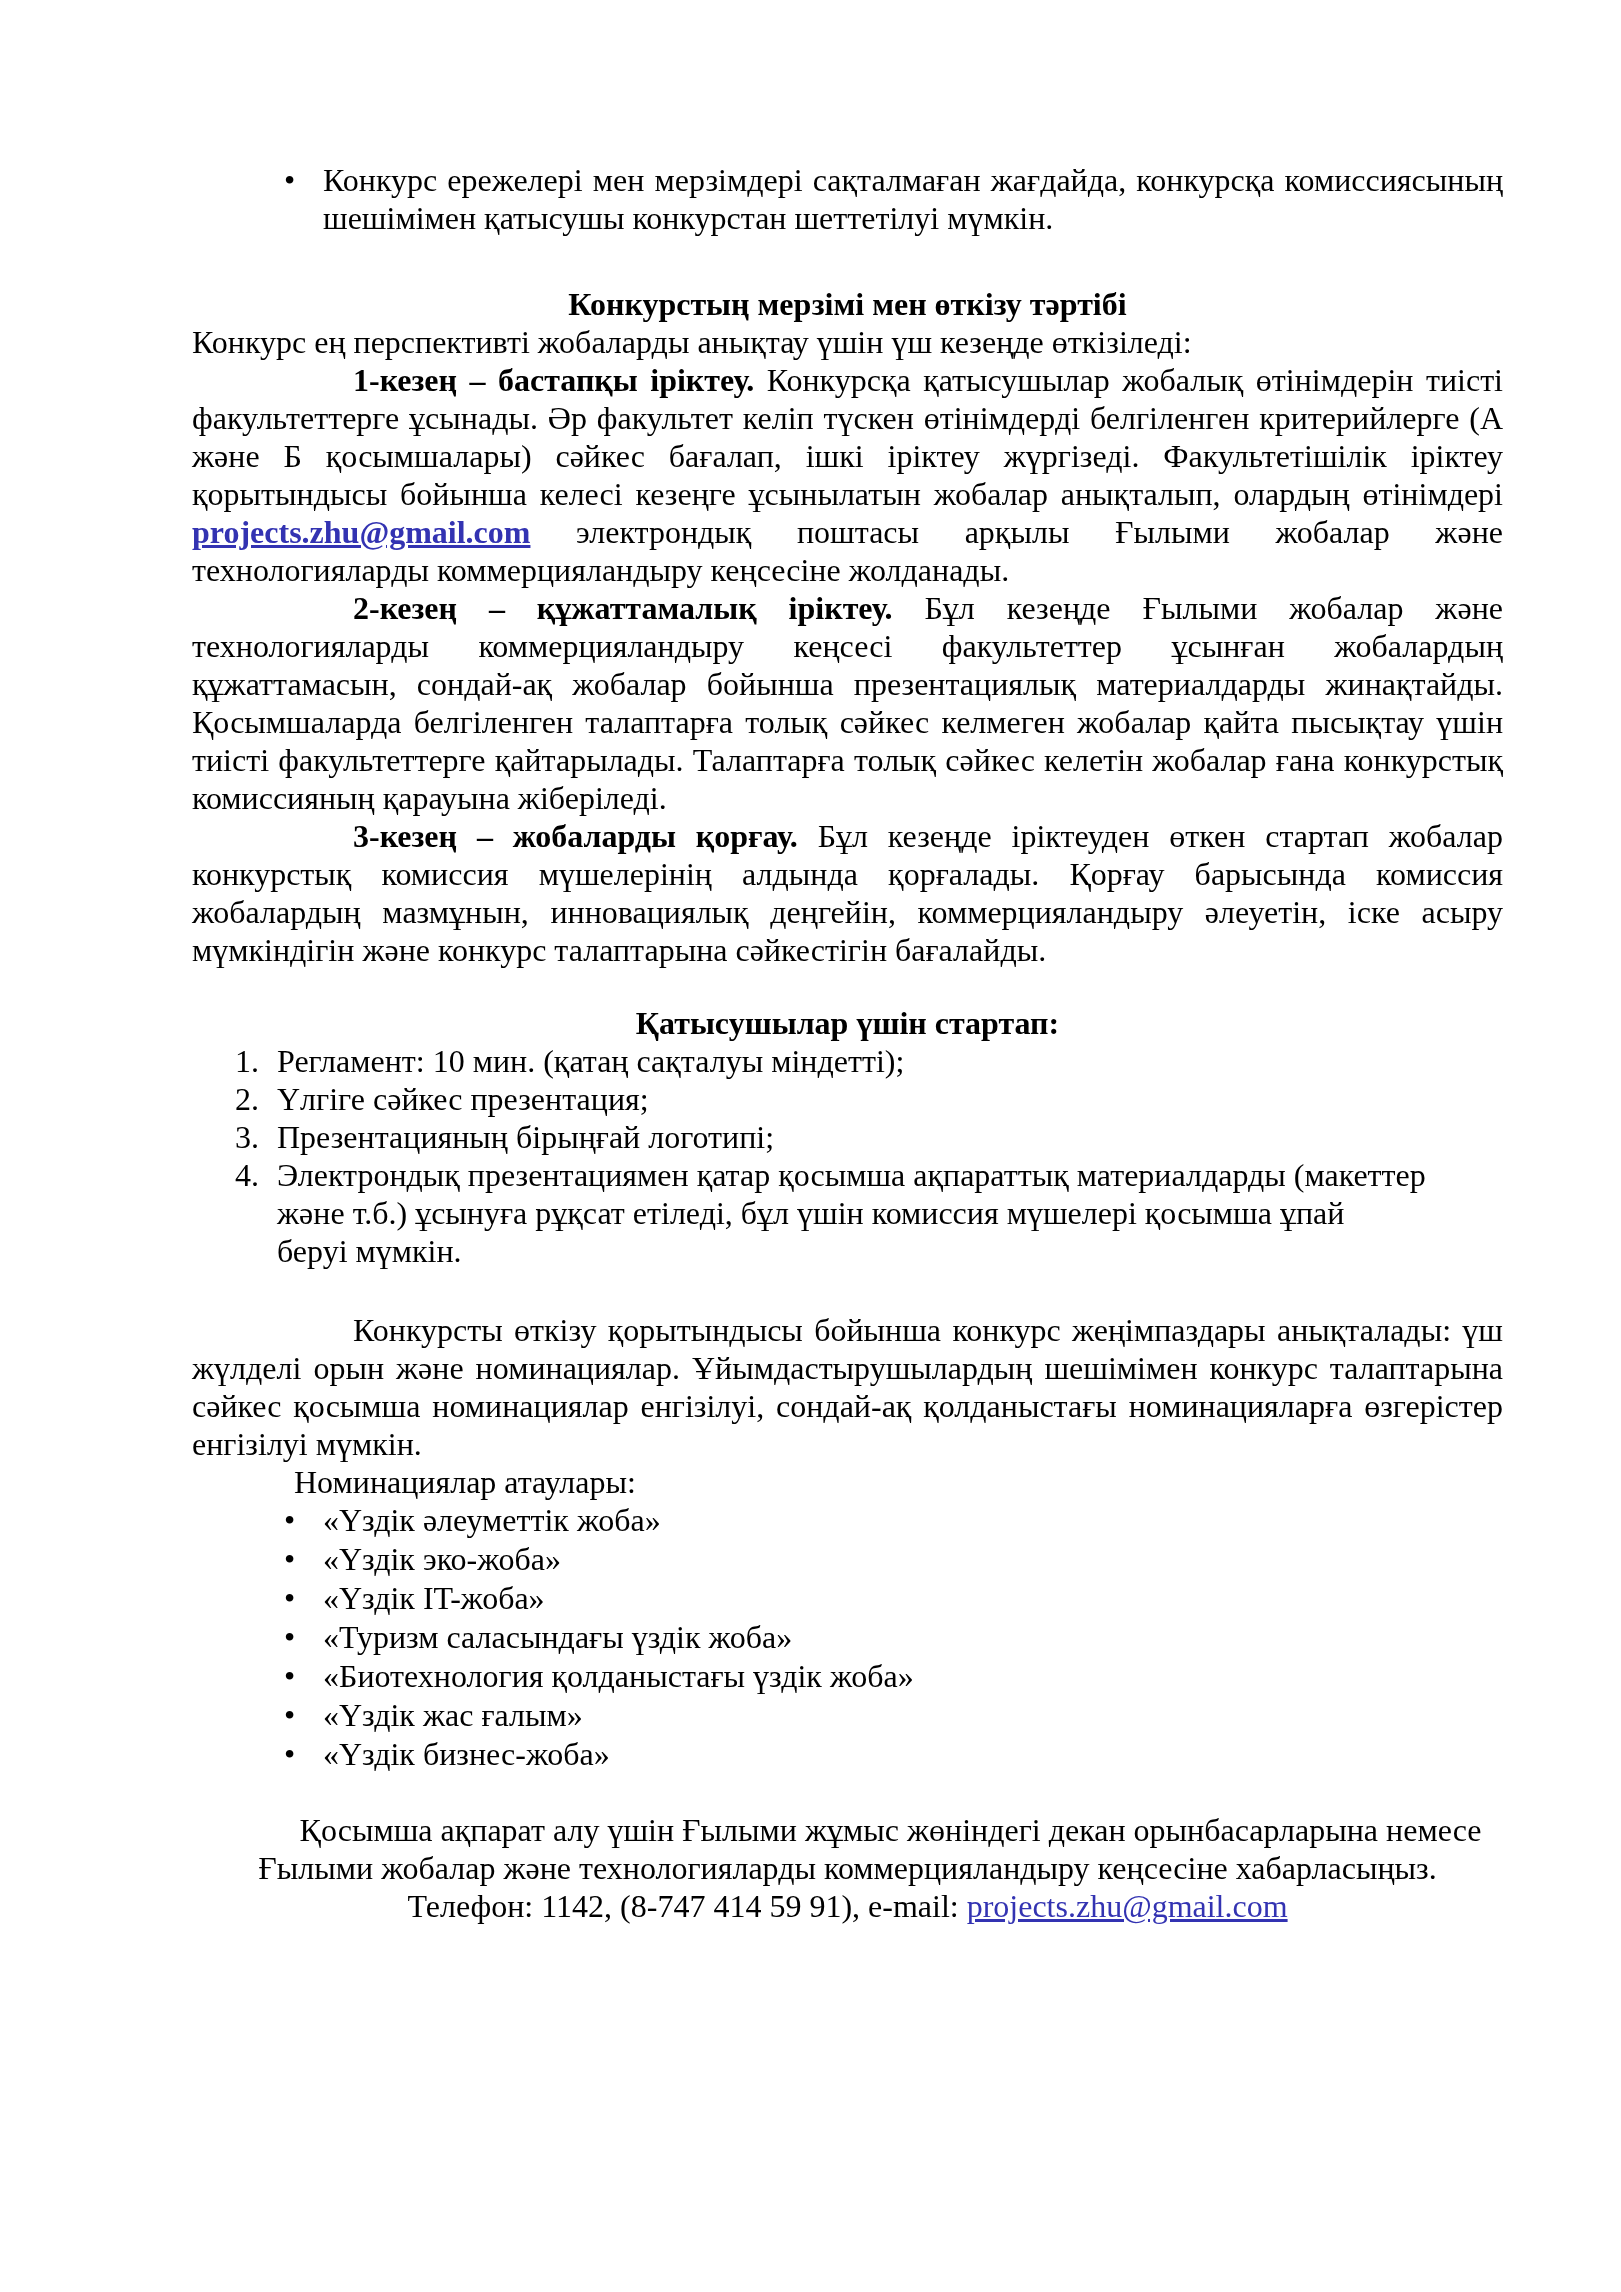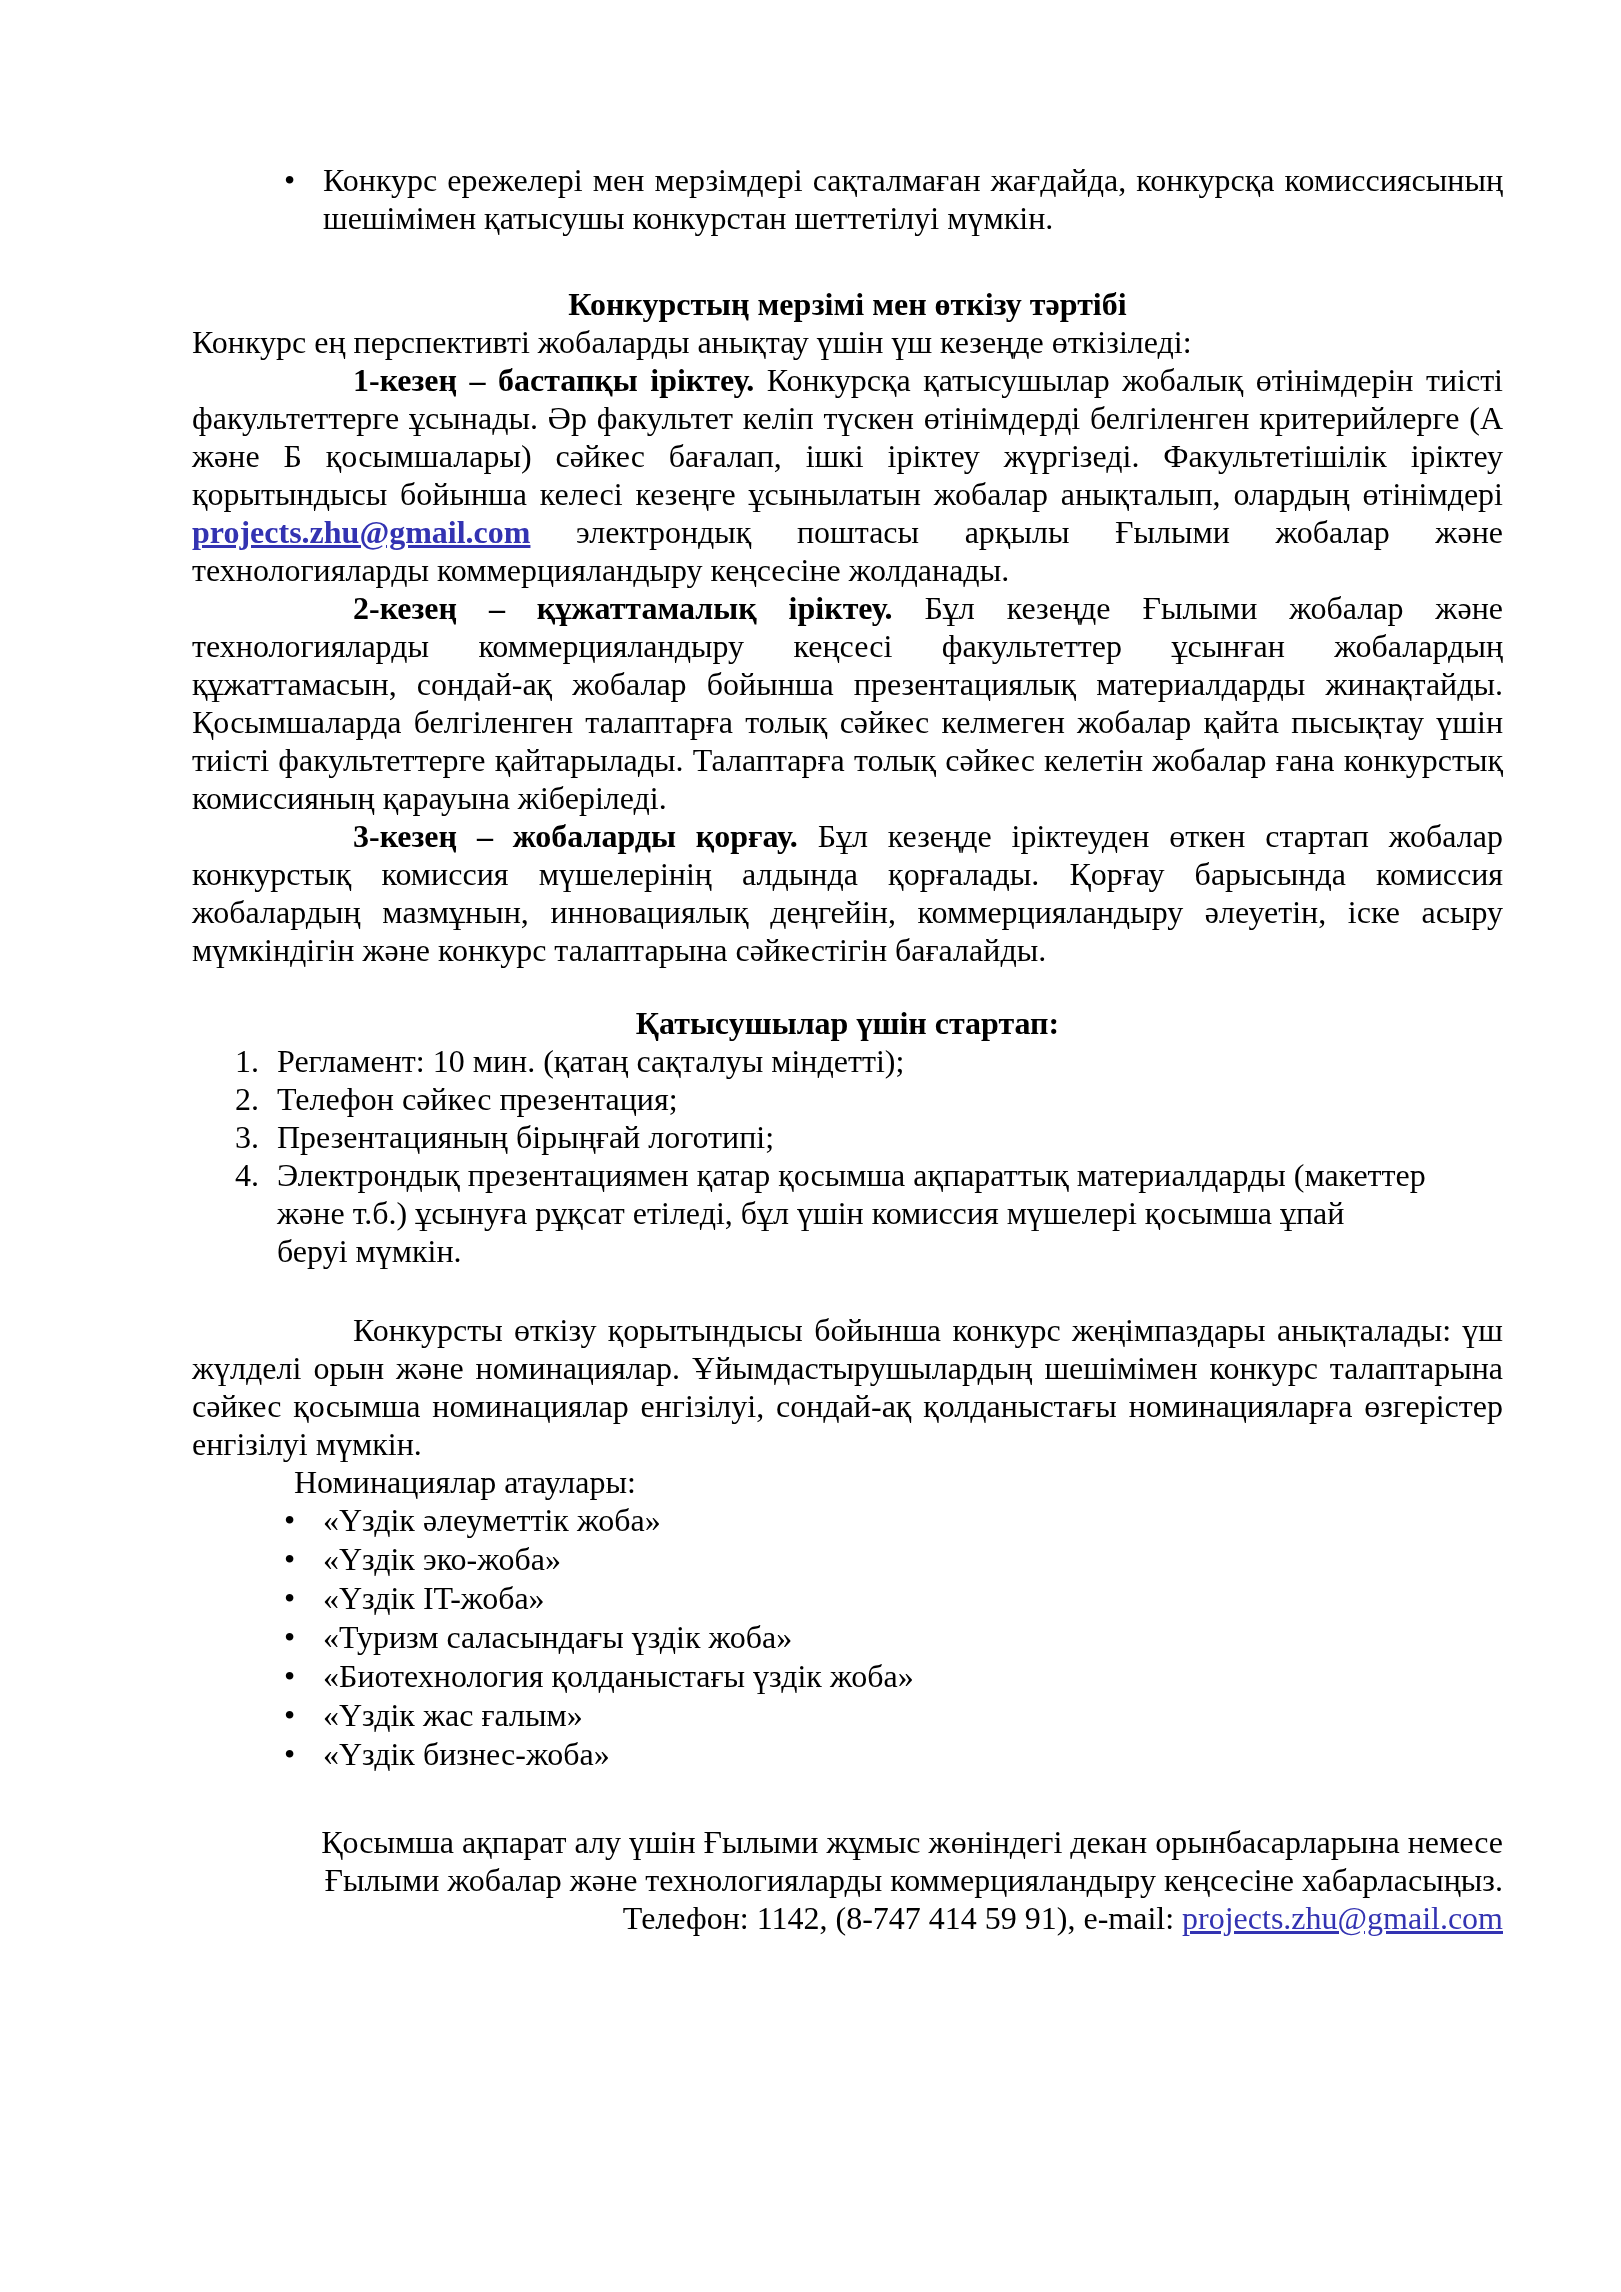--- a/index.html
+++ b/index.html
@@ -31,21 +31,21 @@
   ol.important-list > li { position: relative; padding-left: 85px; text-align: left; }
   ol.important-list .num { position: absolute; left: 43px; top: 0; }
 
   .results { margin-top: 41px; text-indent: 161px; }
   .nom-heading { font-weight: normal; text-align: left; text-indent: 102px; margin: 0; }
 
   ul.nom-list { list-style: none; margin: 0; padding: 0; line-height: 39px; }
   ul.nom-list > li { position: relative; padding-left: 131px; text-align: left; }
   ul.nom-list .bullet { position: absolute; left: 92px; top: 0; }
 
-  .contact { margin-top: 49px; text-indent: 86px; text-align: right; }
+  .contact { margin-top: 37px; text-indent: 86px; text-align: center; }
   .pre { white-space: pre-line; }
 
   a.link { text-decoration: underline; cursor: pointer; }
   a.link-bold { font-weight: bold; }
 </style>
 </head>
 <body>
 
 <div class="page">
 
@@ -68,21 +68,21 @@
 
   <p class="heading h-important">Қатысушылар үшін стартап:</p>
 
   <ol class="important-list">
     <li>
       <span class="num">1.</span>
       <span>Регламент: 10 мин. (қатаң сақталуы міндетті);</span>
     </li>
     <li>
       <span class="num">2.</span>
-      <span>Телефон сәйкес презентация;</span>
+      <span>Үлгіге сәйкес презентация;</span>
     </li>
     <li>
       <span class="num">3.</span>
       <span>Презентацияның бірыңғай логотипі;</span>
     </li>
     <li>
       <span class="num">4.</span>
       <span class="pre">Электрондық презентациямен қатар қосымша ақпараттық материалдарды (макеттер
 және т.б.) ұсынуға рұқсат етіледі, бұл үшін комиссия мүшелері қосымша ұпай
 беруі мүмкін.</span>

